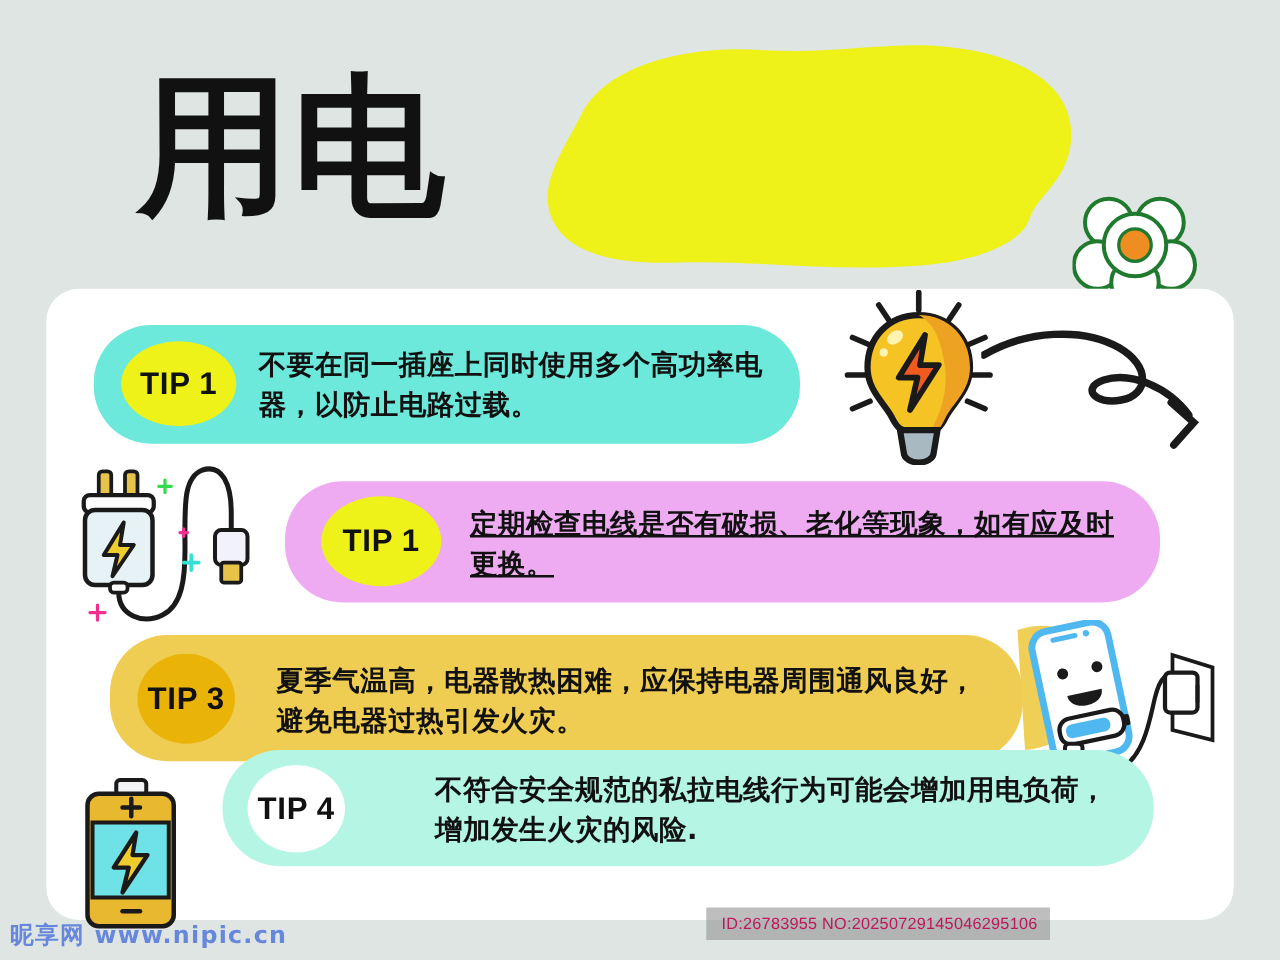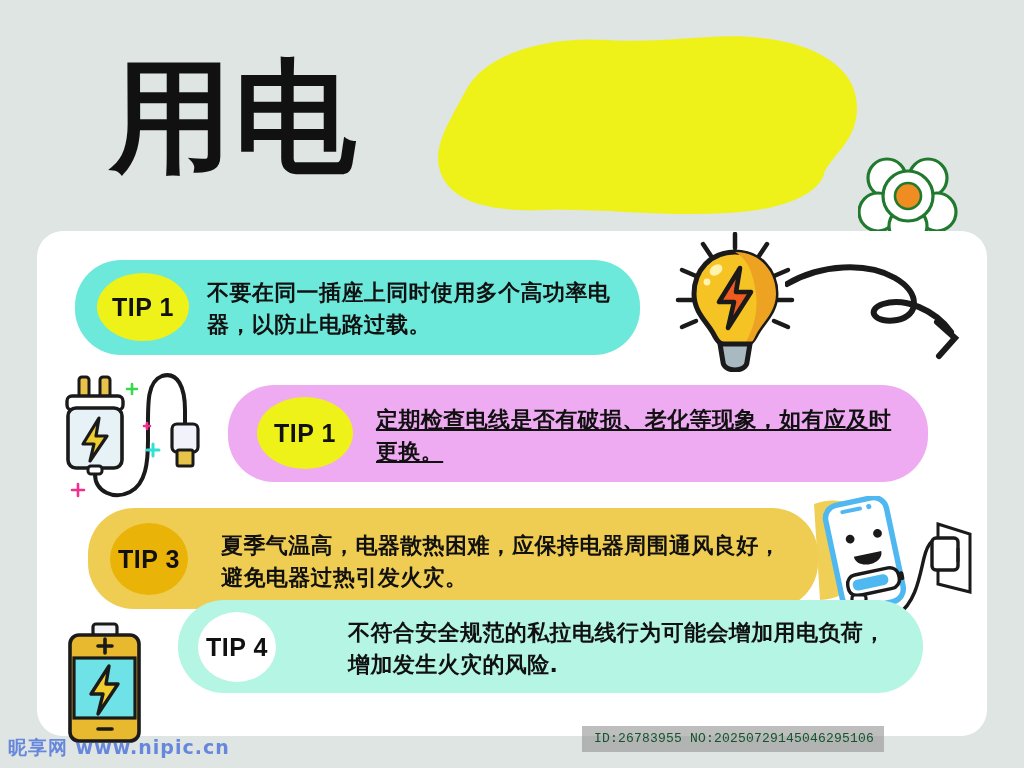--- a/index.html
+++ b/index.html
@@ -3,21 +3,21 @@
 <meta charset="utf-8">
 <title>用电安全</title>
 <style>
   html,body{margin:0;padding:0;}
   body{
     width:1024px;height:768px;overflow:hidden;
     background:#dee5e2;
     font-family:"Liberation Sans","DejaVu Sans",sans-serif;
     position:relative;
   }
-  #poster{position:relative;width:840px;height:768px;padding-left:44px;}
+  #poster{position:relative;width:840px;height:768px;}
 
   
   .header{position:absolute;left:0;top:0;width:1024px;height:230px;}
   .blob{position:absolute;left:432px;top:30px;width:430px;height:190px;}
   .blob svg{width:100%;height:100%;display:block;}
   .title-cn{
     position:absolute;
     font-family:"DejaVu Sans","Liberation Sans",sans-serif;
     font-weight:bold;color:#111111;
     letter-spacing:2px;line-height:1;
@@ -87,22 +87,22 @@
 
   
   .wm-left{
     position:absolute;left:8px;top:735px;
     font-family:"DejaVu Sans","Liberation Sans",sans-serif;
     font-size:19px;font-weight:bold;color:#1d4ed8;opacity:.62;
     letter-spacing:1px;white-space:nowrap;
   }
   .wm-right{
     position:absolute;right:0px;top:726px;
-    background:rgba(150,150,150,.62);color:#14532d;
-    font-family:Liberation Mono, monospace;
+    background:rgba(150,150,150,.62);color:#be185d;
+    font-family:Liberation Sans, sans-serif;
     font-size:13px;padding:5px 10px 6px 12px;white-space:nowrap;
     letter-spacing:.2px;
   }
 </style>
 </head>
 <body>
 
 <div id="poster">
 
   <div class="header">

